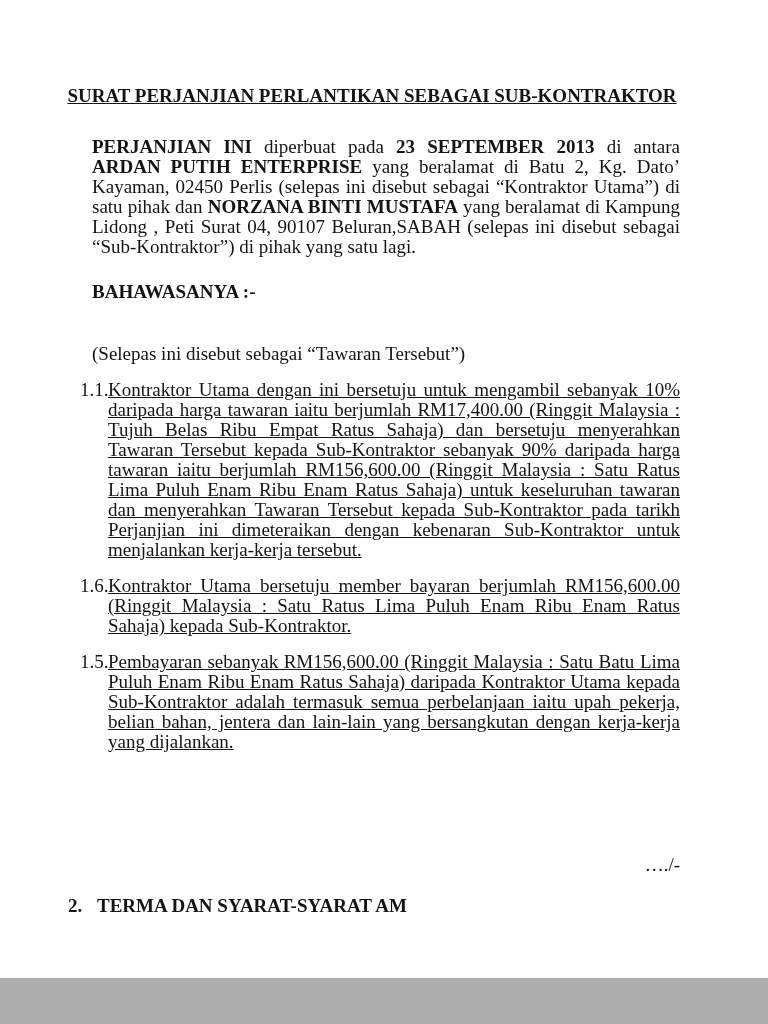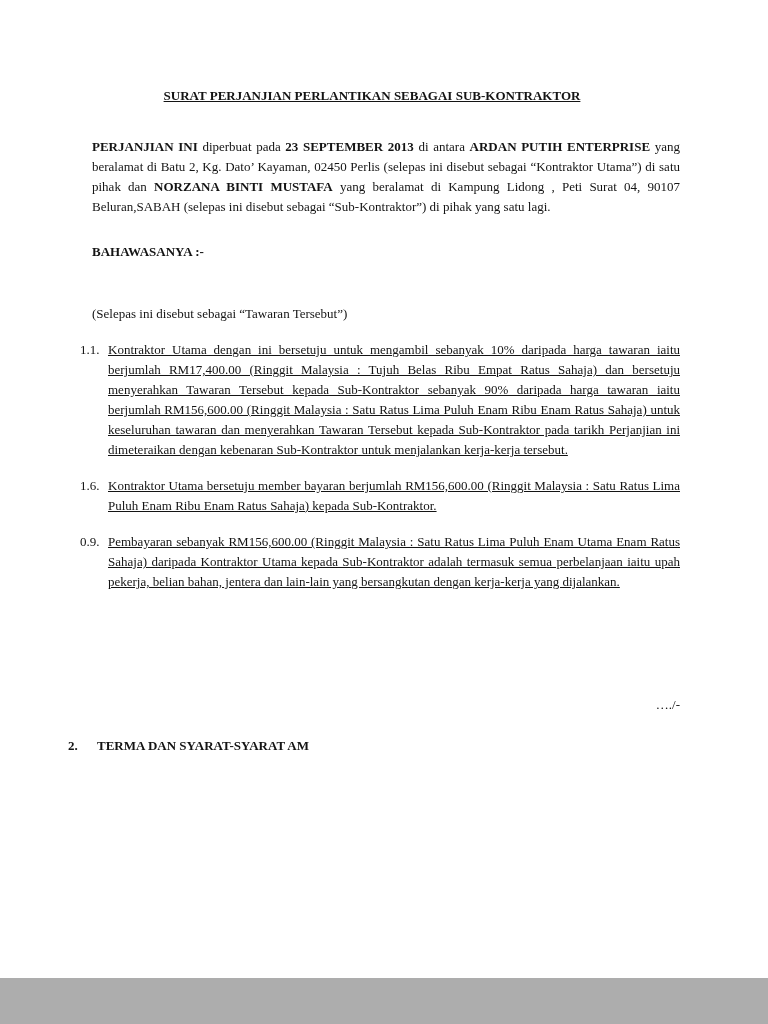--- a/index.html
+++ b/index.html
@@ -15,21 +15,21 @@
     background: #adadad;
     overflow: hidden;
   }
   .page {
     width: 768px;
     height: 978px;
     background: #ffffff;
     box-sizing: border-box;
     padding: 86px 88px 0 64px;
     color: #141414;
-    font-size: 13px;
+    font-size: 19px;
     line-height: 20px;
   }
   .doc-title {
     text-align: center;
     font-weight: bold;
     margin: 0;
   }
   .doc-title .u { text-decoration: underline; }
   p { margin: 0; }
   .intro {
@@ -103,20 +103,20 @@
 
 
     <p class="tender-note">(Selepas ini disebut sebagai “Tawaran Tersebut”)</p>
 
 
 
     <p class="clause"><span class="num">1.1.</span><span>Kontraktor Utama dengan ini bersetuju untuk mengambil sebanyak 10% daripada harga tawaran iaitu berjumlah RM17,400.00 (Ringgit Malaysia : Tujuh Belas Ribu Empat Ratus Sahaja) dan bersetuju menyerahkan Tawaran Tersebut kepada Sub-Kontraktor sebanyak 90% daripada harga tawaran iaitu berjumlah RM156,600.00 (Ringgit Malaysia : Satu Ratus Lima Puluh Enam Ribu Enam Ratus Sahaja) untuk keseluruhan tawaran dan menyerahkan Tawaran Tersebut kepada Sub-Kontraktor pada tarikh Perjanjian ini dimeteraikan dengan kebenaran Sub-Kontraktor untuk menjalankan kerja-kerja tersebut.</span></p>
 
     <p class="clause"><span class="num">1.6.</span><span>Kontraktor Utama bersetuju member bayaran berjumlah RM156,600.00 (Ringgit Malaysia : Satu Ratus Lima Puluh Enam Ribu Enam Ratus Sahaja) kepada Sub-Kontraktor.</span></p>
 
-    <p class="clause"><span class="num">0.9.</span><span>Pembayaran sebanyak RM156,600.00 (Ringgit Malaysia : Satu Ratus Lima Puluh Enam Utama Enam Ratus Sahaja) daripada Kontraktor Utama kepada Sub-Kontraktor adalah termasuk semua perbelanjaan iaitu upah pekerja, belian bahan, jentera dan lain-lain yang bersangkutan dengan kerja-kerja yang dijalankan.</span></p>
+    <p class="clause"><span class="num">1.5.</span><span>Pembayaran sebanyak RM156,600.00 (Ringgit Malaysia : Satu Batu Lima Puluh Enam Ribu Enam Ratus Sahaja) daripada Kontraktor Utama kepada Sub-Kontraktor adalah termasuk semua perbelanjaan iaitu upah pekerja, belian bahan, jentera dan lain-lain yang bersangkutan dengan kerja-kerja yang dijalankan.</span></p>
 
     <p class="continuation">…./-</p>
 
     <p class="section2-heading"><span class="num">2.</span><span>TERMA DAN SYARAT-SYARAT AM</span></p>
 
   </div>
 </div>
 
 </body></html>

